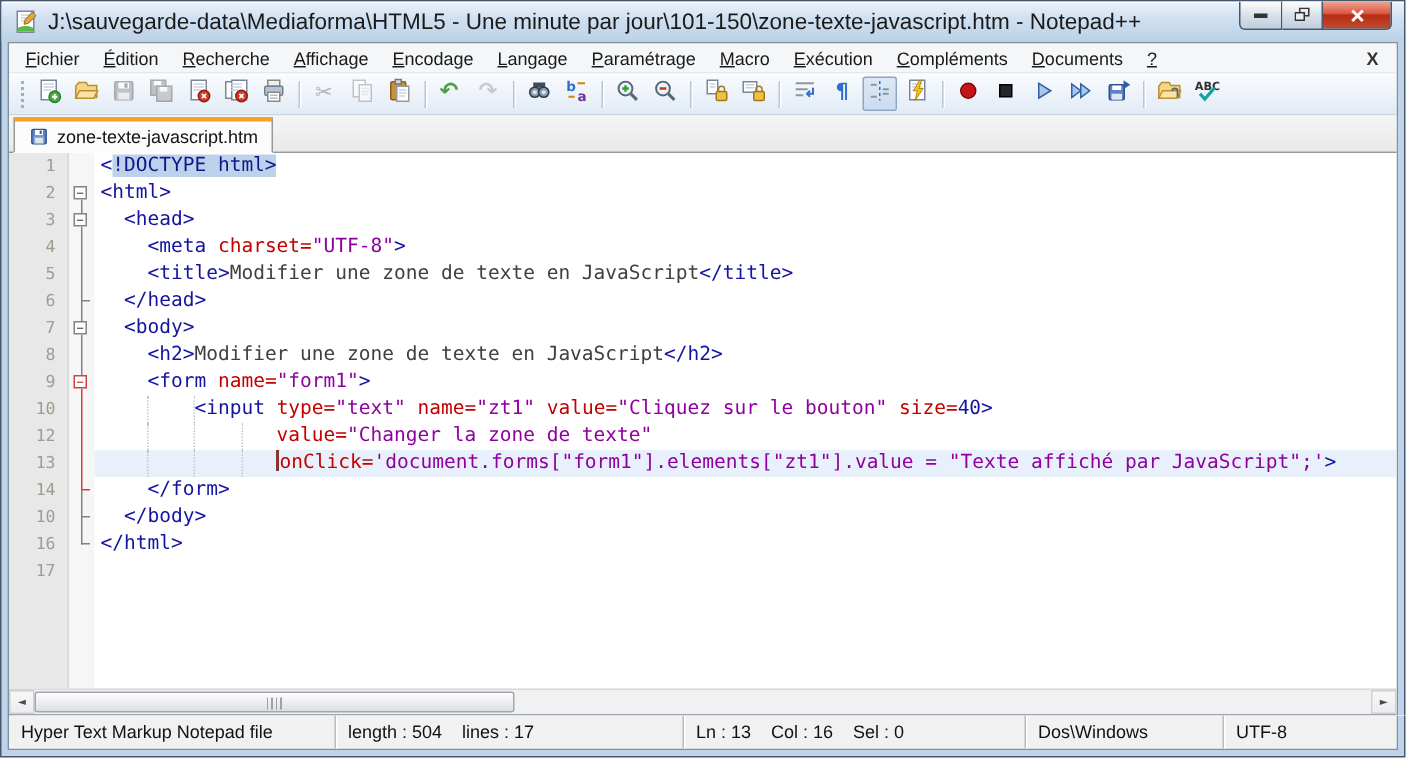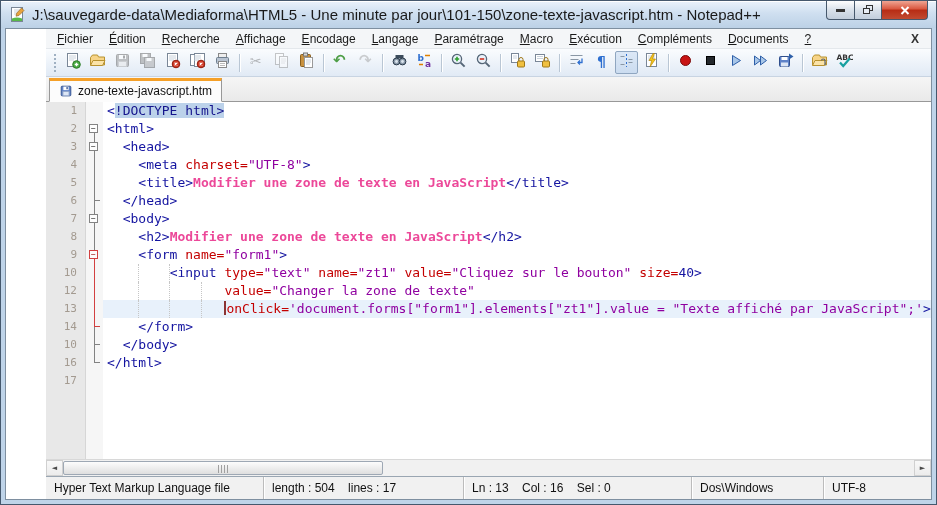--- a/index.html
+++ b/index.html
@@ -11,21 +11,21 @@
   .title-icon{width:17px;height:17px;margin-right:6px;flex:0 0 auto;}
   .title-text{font-size:15px;color:#1A1A1A;white-space:nowrap;overflow:hidden;}
   .winbtns{position:absolute;top:0;right:8px;display:flex;height:19px;}
   .wbtn{border:1px solid #46586C;border-top:none;display:flex;align-items:center;justify-content:center;}
   .wbtn.min{width:29px;border-radius:0 0 0 4px;background:linear-gradient(#FEFEFE,#D9E1EA 50%,#C2CEDC);}
   .wbtn.rst{width:27px;border-left:none;background:linear-gradient(#FEFEFE,#D9E1EA 50%,#C2CEDC);}
   .wbtn.cls{width:46px;border-left:none;border-radius:0 0 4px 0;
     background:linear-gradient(#EFA593,#D9563E 45%,#B72C14 50%,#C14A30);}
   .minbar{width:9px;height:3px;background:#333;}
   .frame-pad{flex:1;padding:0 4px 4px 4px;display:flex;min-height:0;}
-  .client{flex:1;display:flex;flex-direction:column;background:#fff;border:1px solid #7E8FA0;min-width:0;padding-left:40px;}
+  .client{flex:1;display:flex;flex-direction:column;background:#fff;border:1px solid #7E8FA0;min-width:0;}
   
   .menubar{height:20px;background:#F4F6F8;display:flex;align-items:center;font-size:12px;
     color:#1A1A1A;padding-left:3px;border-bottom:1px solid #E4E8EC;}
   .menu-item{padding:3px 8px;white-space:nowrap;}
   .menu-item u{text-decoration:underline;}
   .menu-close{margin-left:auto;padding:0 12px;font-weight:bold;color:#333;font-size:12px;}
   
   .toolbar{height:28px;background:linear-gradient(#FAFCFE,#E1EAF5);border-bottom:1px solid #C8D4E2;
     display:flex;align-items:center;padding-left:3px;}
   .tb-grip{width:5px;height:18px;margin:0 3px;
@@ -50,21 +50,21 @@
   .fd{width:17px;flex:0 0 auto;background:#F6F6F6;position:relative;}
   .fv{position:absolute;left:8px;width:1px;}
   .fh{position:absolute;top:8px;left:8px;width:6px;height:1px;}
   .fbox{position:absolute;top:4px;left:3px;width:9px;height:9px;background:#FDFDFD;border:1px solid #838383;
     font-size:8px;line-height:7px;text-align:center;color:#333;z-index:1;}
   .fbox.red{border-color:#D24040;color:#A02020;}
   .ct{flex:1 1 auto;white-space:pre;position:relative;padding-left:4px;color:#000;}
   .line.cur .ct{background:#E8F1FB;}
   .gd{position:absolute;top:0;bottom:0;width:0;border-left:1px dotted #C6C6C6;}
   .tag{color:#1414A0;} .attr{color:#C40000;} .val{color:#8F00A0;}
-  .txt{color:#ec4899;font-weight:bold;} .doc{color:#14148C;background:#BCD2EA;}
+  .txt{color:#404040;font-weight:normal;} .doc{color:#14148C;background:#BCD2EA;}
   .caret-span{display:inline-block;width:0;border-left:2px solid #8B3434;height:14px;vertical-align:-2px;}
   
   .hscroll{height:17px;flex:0 0 auto;background:#F1F1F1;border-top:1px solid #D8D8D8;position:relative;}
   .sb-arrow{position:absolute;top:0;width:17px;height:16px;display:flex;align-items:center;justify-content:center;
     font-family:"DejaVu Sans",sans-serif;font-size:7px;color:#4A4A4A;background:linear-gradient(#F8F8F8,#ECECEC);
     border:1px solid #D0D0D0;}
   .sb-arrow.left{left:0;} .sb-arrow.right{right:0;}
   .sb-thumb{position:absolute;top:1px;height:14px;background:linear-gradient(#FDFDFD,#DFDFDF);
     border:1px solid #9EA8B4;border-radius:2px;}
   .sb-grip{position:absolute;top:3px;left:50%;margin-left:-5px;width:10px;height:8px;
@@ -484,22 +484,22 @@
 
       <div class="hscroll">
         <div class="sb-arrow left">◄</div>
         <div class="sb-thumb" style="left: 17px; width: 320px;">
             <div class="sb-grip"></div>
           </div>
         <div class="sb-arrow right">►</div>
       </div>
 
       <div class="status">
-          <div class="st" style="width: 218px;">Hyper Text Markup Language file</div>
-          <div class="st" style="width: 200px;">length : 504    lines : 17</div>
+          <div class="st" style="width: 218px;">Hyper Text Markup Notepad file</div>
+          <div class="st" style="width: 232px;">length : 504    lines : 17</div>
           <div class="st" style="width: 228px;">Ln : 13    Col : 16    Sel : 0</div>
           <div class="st" style="width: 132px;">Dos\Windows</div>
           <div class="st" style="width: 130px;">UTF-8</div>
           <div class="st" style="width: 46px;">INS</div>
           <div class="grip-cell">
             <div class="grip-dot"></div>
           </div>
         </div>
 
     </div>

